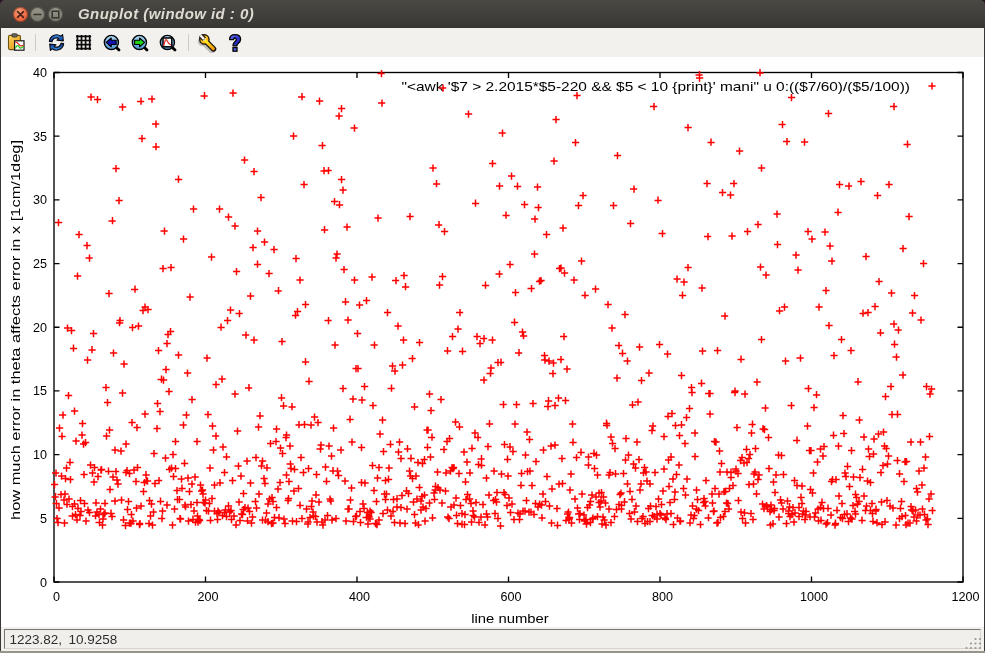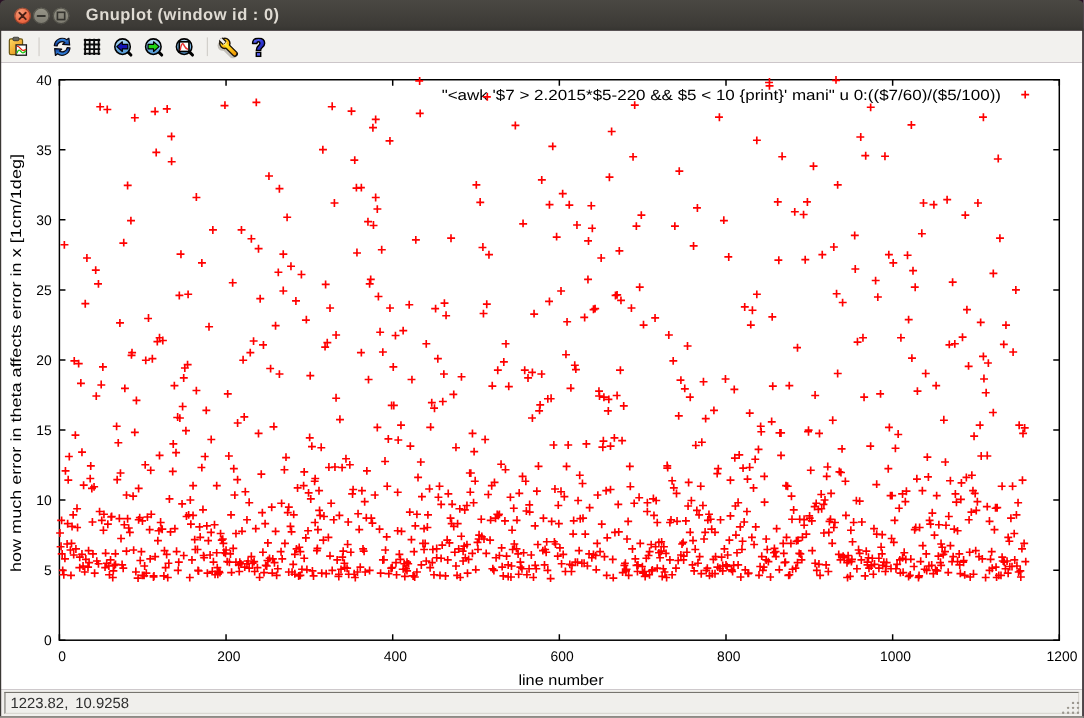--- a/index.html
+++ b/index.html
@@ -1,16 +1,16 @@
 <!DOCTYPE html>
 <html><head><meta charset="utf-8"><style>
 html,body{margin:0;padding:0;width:985px;height:653px;overflow:hidden;background:#2a1226;}
 *{box-sizing:border-box;}
 #win{position:absolute;left:0;top:0;width:985px;height:653px;font-family:"Liberation Sans",sans-serif;}
-#titlebar{position:absolute;left:0;top:0;width:985px;height:28px;background:linear-gradient(#4a4843,#3c3a36 85%,#353430);border-radius:5px 5px 0 0;}
+#titlebar{position:absolute;left:0;top:0;width:985px;height:28px;background:linear-gradient(#4a4843,#3c3a36 85%,#353430);border-radius:5px 5px 0 0;font-style:italic;}
 #title{position:absolute;left:78px;top:5px;font-size:15px;font-weight:bold;color:#dfdbd3;letter-spacing:0.45px;}
 .wbtn{position:absolute;top:6.5px;width:15px;height:15px;border-radius:50%;}
 #btn-close{left:12.5px;background:radial-gradient(circle at 38% 30%,#f59c78,#ec6b45 55%,#dd5533);box-shadow:inset 0 0 0 1px rgba(60,20,10,.45);}
 #btn-min{left:30px;}
 #btn-max{left:48px;}
 #btn-min,#btn-max{background:linear-gradient(#989689,#7b796f);box-shadow:inset 0 0 0 1px rgba(30,30,25,.5);}
 #toolbar{position:absolute;left:1px;top:28px;width:983px;height:29px;background:#f2f1ee;}
 .sep{position:absolute;top:6px;width:1px;height:17px;background:#cfccc7;}
 #canvas{position:absolute;left:1px;top:57px;width:983px;height:570px;background:#ffffff;}
 #statusbar{position:absolute;left:1px;top:627px;width:983px;height:24px;background:#f1f0ed;}

